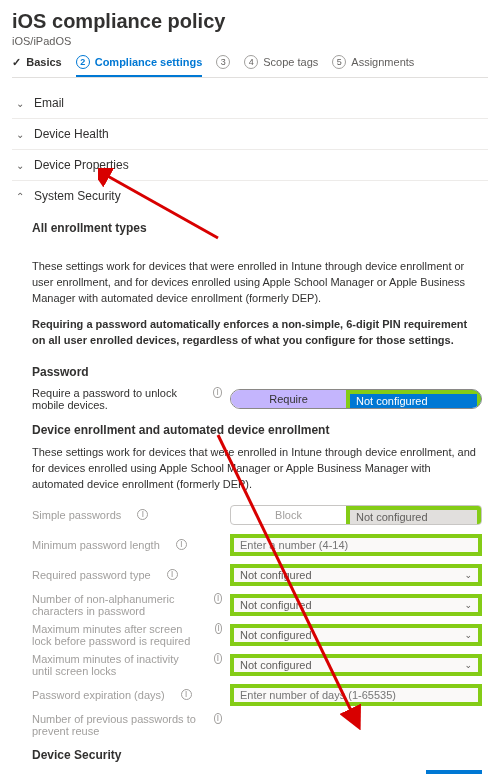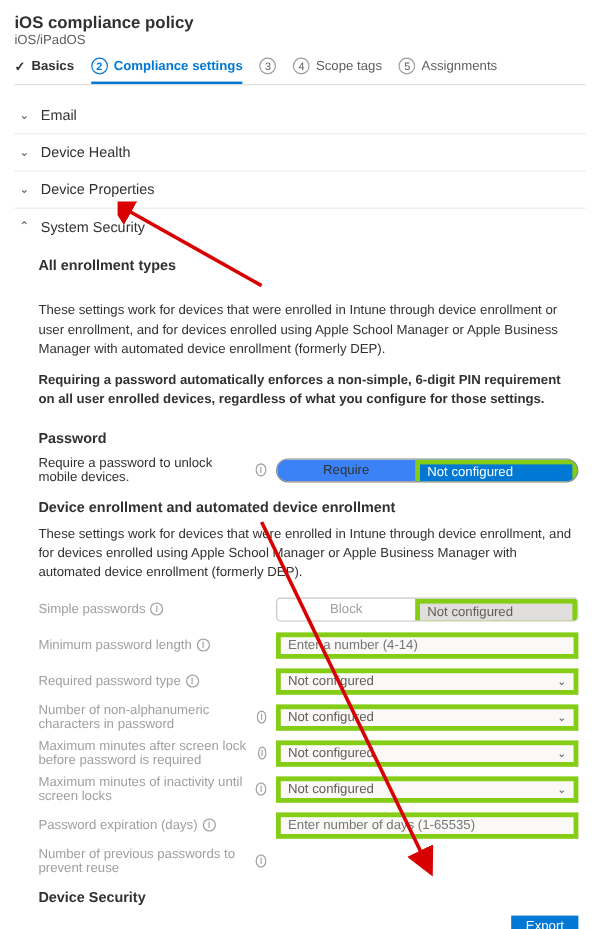--- a/index.html
+++ b/index.html
@@ -1,40 +1,40 @@
 <!DOCTYPE html>
 <html><head>
 <meta charset="utf-8">
 <style>
   * { box-sizing: border-box; margin: 0; padding: 0; }
   body { font-family: "Segoe UI", Arial, sans-serif; font-size: 12px; color: #323130; background: #fff; width: 500px; position: relative; }
   .page { padding: 10px 12px 20px 12px; }
-  h1 { font-size: 14px; font-weight: 600; margin-bottom: 2px; }
+  h1 { font-size: 20px; font-weight: 600; margin-bottom: 2px; }
   .subtitle { font-size: 11px; color: #605e5c; margin-bottom: 8px; }
   .wizard { display: flex; gap: 14px; border-bottom: 1px solid #e1dfdd; padding-bottom: 2px; margin-bottom: 10px; white-space: nowrap; }
   .step { display: inline-flex; align-items: center; gap: 5px; font-size: 11px; color: #605e5c; padding-bottom: 6px; }
   .step.done { color: #323130; font-weight: 600; }
   .step.active { color: #0078d4; font-weight: 600; border-bottom: 2px solid #0078d4; margin-bottom: -2px; }
   .step .badge { display: inline-flex; width: 14px; height: 14px; border: 1px solid #a19f9d; border-radius: 50%; font-size: 9px; align-items: center; justify-content: center; color: #605e5c; }
   .step.active .badge { border-color: #0078d4; color: #0078d4; }
   .step .check { font-size: 11px; }
   .accordion { border-bottom: 1px solid #edebe9; }
   .acc-head { display: flex; align-items: center; gap: 8px; padding: 8px 4px; font-size: 12px; cursor: pointer; }
   .acc-head .chev { font-size: 10px; color: #605e5c; display:inline-block; width:10px;}
   .acc-body { padding: 10px 6px 14px 20px; }
   .section-title { font-weight: 600; margin-bottom: 24px; font-size: 12px; }
   .desc { font-size: 11px; color: #323130; line-height: 1.45; margin-bottom: 10px; }
   .sub-title { font-weight: 600; font-size: 12px; margin: 16px 0 8px 0; }
   .row { display: flex; align-items: center; gap: 8px; margin-bottom: 6px; min-height: 24px; }
-  .row-label { flex: 0 0 190px; font-size: 11px; color: #323130; display: flex; align-items: center; gap: 4px; }
+  .row-label { flex: 0 0 190px; font-size: 11px; color: #323130; display: flex; align-items: flex-start; gap: 16px; }
   .row-label.muted { color: #a19f9d; }
   .row-control { flex: 1; }
   .info { font-size: 10px; color: #a19f9d; border: 1px solid #a19f9d; border-radius: 50%; width: 11px; height: 11px; display: inline-flex; align-items: center; justify-content: center; line-height:1; }
   .toggle-pill { display: flex; border: 1px solid #8a8886; border-radius: 11px; overflow: hidden; height: 20px; font-size: 11px; }
-  .toggle-pill .opt { flex: 1; text-align: center; line-height: 18px; background: #3b82f6; color: #323130; }
+  .toggle-pill .opt { flex: 1; text-align: center; line-height: 18px; background: #c4b5fd; color: #323130; }
   .toggle-pill .opt.sel { background: #0078d4; color: #fff; }
   .txt-input, .sel { width: 100%; height: 22px; font-size: 11px; border: 4px solid #84cc16; background: #faf9f8; padding: 0 6px; color: #605e5c; }
   .sel { display:flex; align-items:center; justify-content:space-between; }
   .sel .chv { font-size:9px; color:#605e5c;}
   .pill-disabled { display:flex; border:1px solid #c8c6c4; border-radius: 4px; overflow:hidden; height:20px; font-size:11px; }
   .pill-disabled .opt { flex:1; text-align:center; line-height:18px; color:#a19f9d;}
   .pill-disabled .opt.sel { background:#e1dfdd; color:#605e5c;}
   .restricted-row { display:flex; align-items:center; margin:6px 0 4px 0;}
   .export-btn { background:#0078d4; color:#fff; border:none; font-size:11px; padding:3px 12px; cursor:pointer; margin-left:auto;}
   svg.arrow { position:absolute; pointer-events:none; }

